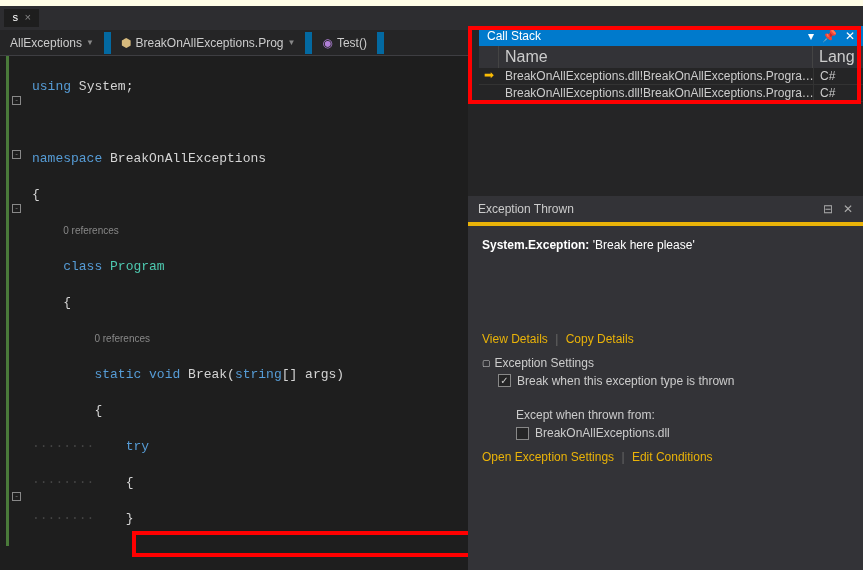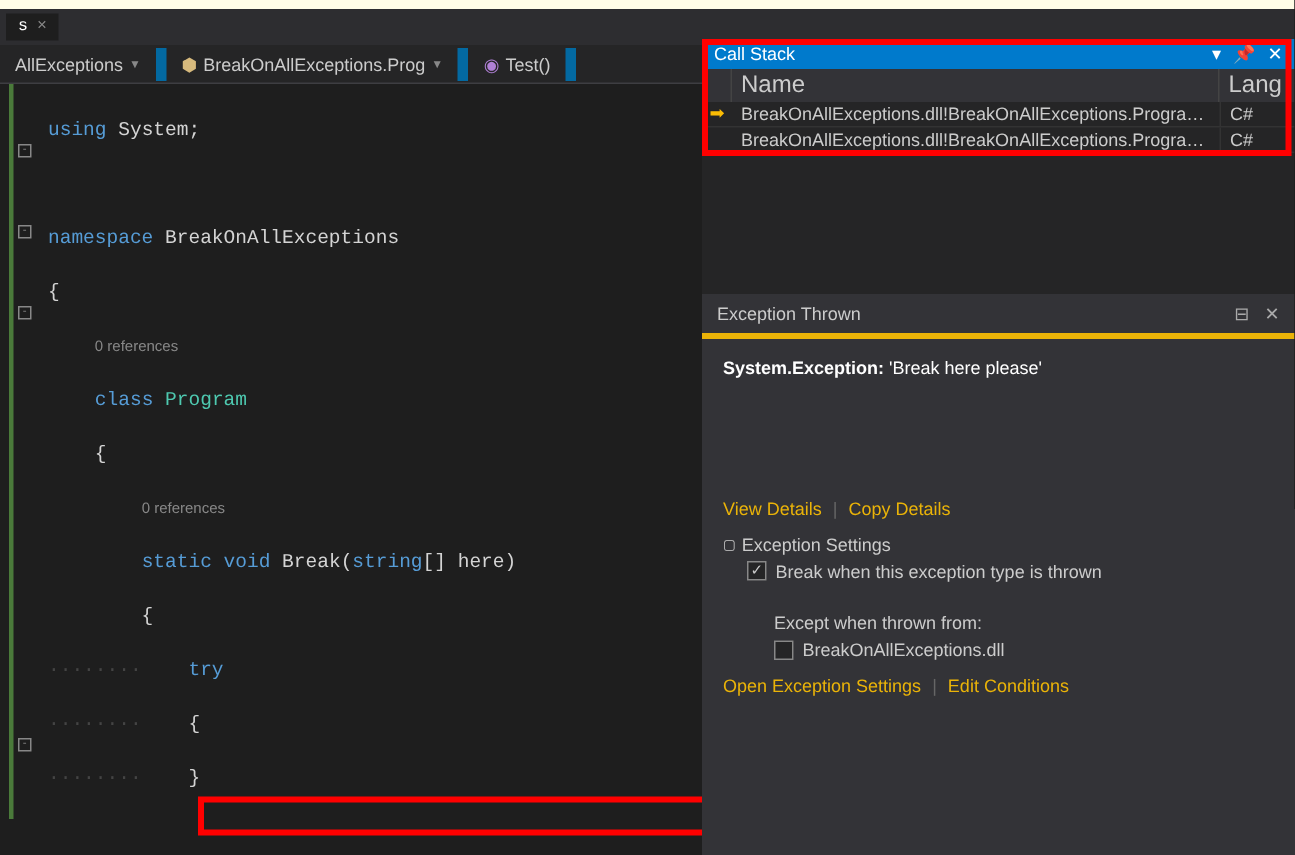--- a/index.html
+++ b/index.html
@@ -126,20 +126,21 @@
   border: 4px solid #ff0000;
   left: 0;
   top: 0;
   right: 2px;
   height: 78px;
   pointer-events: none;
   z-index: 10;
 }
 .callstack-panel {
   background: #252526;
+  margin-left: 11px;
 }
 .panel-title {
   background: #007acc;
   color: #fff;
   font-family: 'Segoe UI', sans-serif;
   font-size: 12px;
   padding: 3px 8px;
   display: flex;
   align-items: center;
   justify-content: space-between;
@@ -235,21 +236,21 @@
   </div>
   <div class="code-area">
 <div class="code-line"><span class="kw">using</span> <span class="txt">System</span>;</div>
 <div class="code-line"></div>
 <div class="code-line"><span class="kw">namespace</span> <span class="txt">BreakOnAllExceptions</span></div>
 <div class="code-line">{</div>
 <div class="code-line">    <span class="refs">0 references</span></div>
 <div class="code-line">    <span class="kw">class</span> <span class="type">Program</span></div>
 <div class="code-line">    {</div>
 <div class="code-line">        <span class="refs">0 references</span></div>
-<div class="code-line">        <span class="kw">static</span> <span class="kw">void</span> <span class="txt">Break</span>(<span class="kw">string</span><span class="txt">[] here)</span></div>
+<div class="code-line">        <span class="kw">static</span> <span class="kw">void</span> <span class="txt">Break</span>(<span class="kw">string</span><span class="txt">[] args)</span></div>
 <div class="code-line">        {</div>
 <div class="code-line"><span class="dots">········</span>    <span class="kw">try</span></div>
 <div class="code-line"><span class="dots">········</span>    {</div>
 <div class="code-line"><span class="dots">········</span>    }</div>
 
 
 
 
 
 

